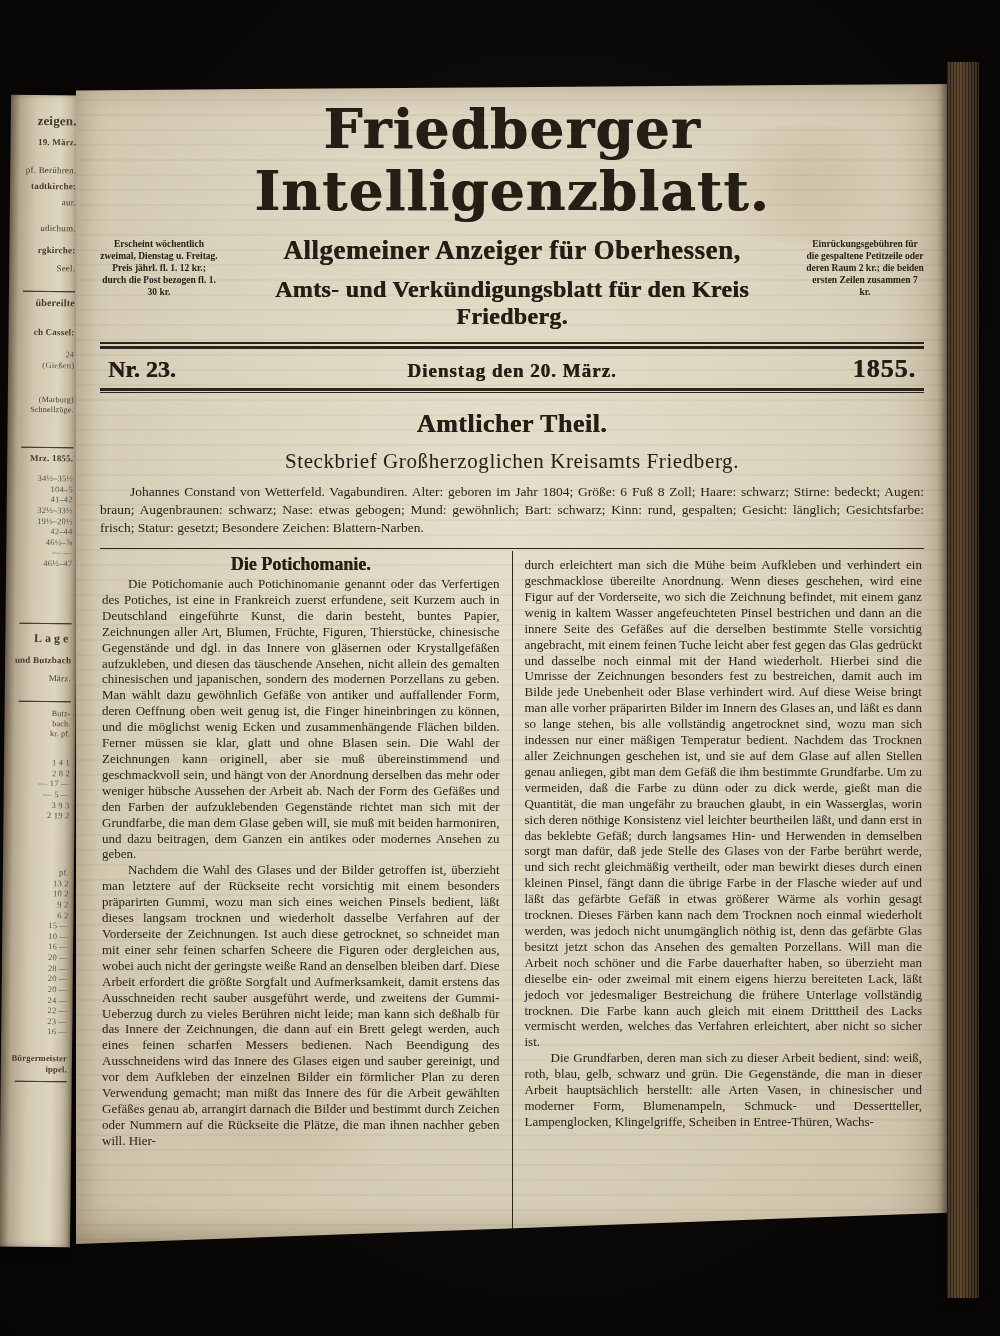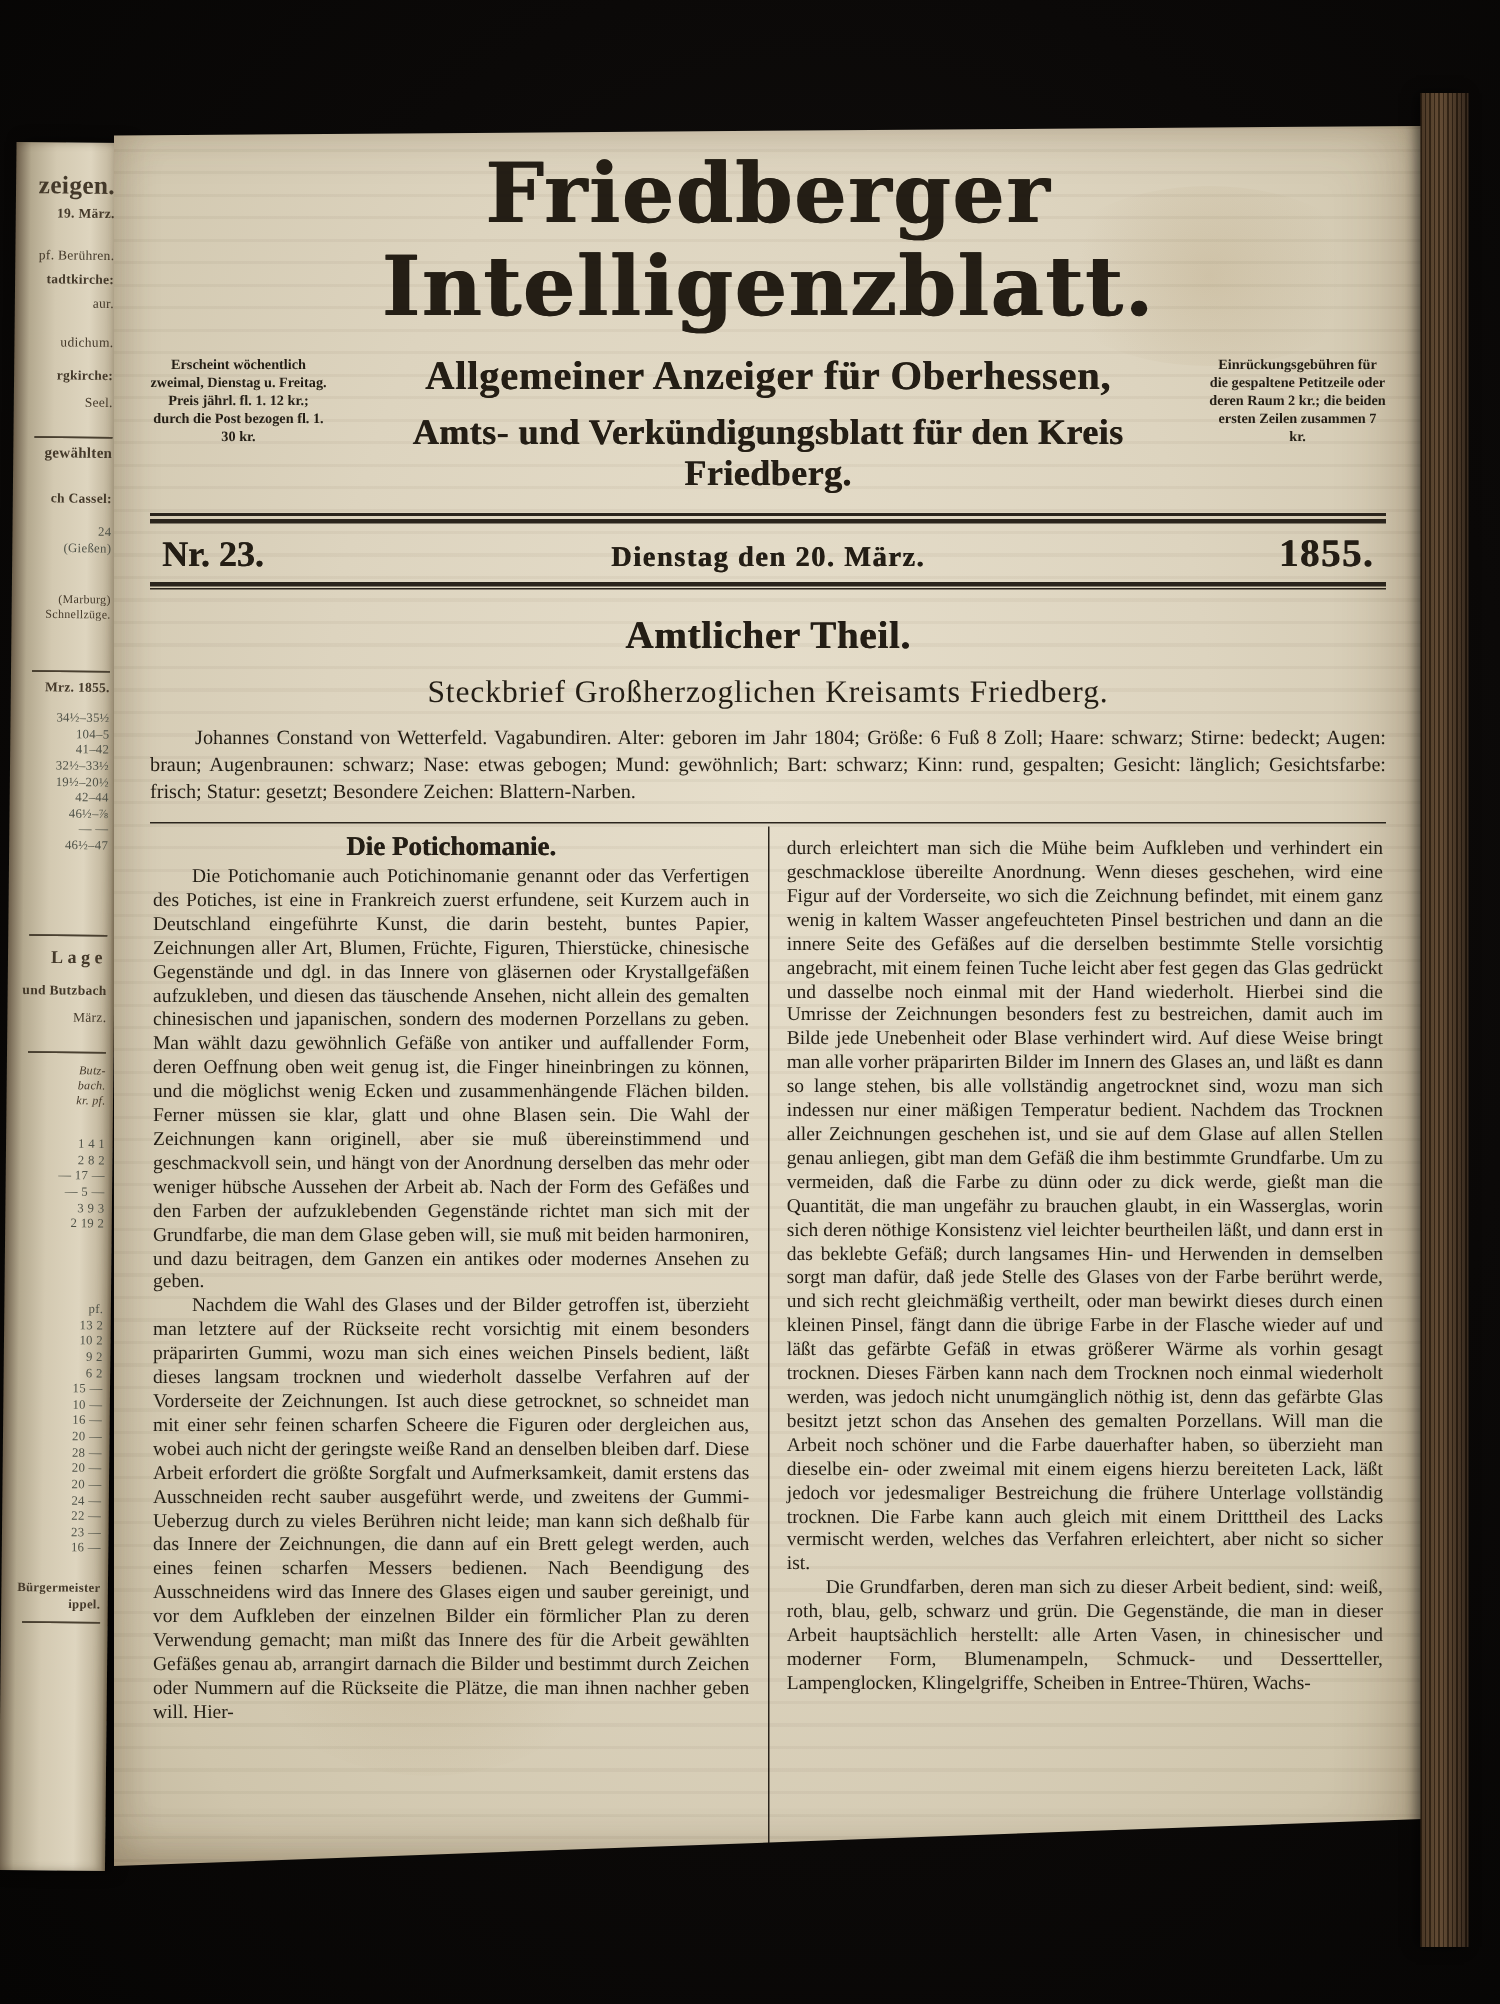--- a/index.html
+++ b/index.html
@@ -93,30 +93,30 @@
       linear-gradient(90deg,#3d2a18 0%,#5a4128 40%,#2a1c10 100%);
     box-shadow:-3px 0 8px rgba(0,0,0,.55);
   }
   .stain{position:absolute;border-radius:50%;pointer-events:none;
     background:radial-gradient(circle, rgba(150,120,70,.16) 0%, rgba(150,120,70,0) 70%);}
 </style>
 </head>
 <body>
 
 <div class="left-strip">
-  <span class="frag b" style="top:18px;font-size:17px;">zeigen.</span>
+  <span class="frag b" style="top:18px;font-size:13px;">zeigen.</span>
   <span class="frag b" style="top:42px;">19. März.</span>
   <span class="frag" style="top:70px;">pf. Berühren.</span>
   <span class="frag b" style="top:86px;">tadtkirche:</span>
   <span class="frag" style="top:102px;">aur.</span>
   <span class="frag" style="top:128px;">udichum.</span>
   <span class="frag b" style="top:150px;">rgkirche:</span>
   <span class="frag" style="top:168px;">Seel.</span>
   <span class="frag rule" style="top:196px;"></span>
-  <span class="frag b" style="top:202px;font-size:10px;">gewählten</span>
+  <span class="frag b" style="top:202px;font-size:10px;">übereilte</span>
   <span class="frag b" style="top:232px;">ch Cassel:</span>
   <span class="frag num" style="top:254px;">24
 (Gießen)</span>
   <span class="frag" style="top:300px;font-size:8px;">(Marburg)
 Schnellzüge.</span>
   <span class="frag rule" style="top:352px;"></span>
   <span class="frag b" style="top:358px;">Mrz. 1855.</span>
   <span class="frag num" style="top:378px;">34½–35½
 104–5
 41–42
@@ -124,21 +124,21 @@
 19½–20½
 42–44
 46½–⅞
 — —
 46½–47</span>
   <span class="frag rule" style="top:528px;"></span>
   <span class="frag b" style="top:536px;font-size:12px;letter-spacing:3px;">Lage</span>
   <span class="frag b" style="top:560px;">und Butzbach</span>
   <span class="frag" style="top:578px;">März.</span>
   <span class="frag rule" style="top:606px;"></span>
-  <span class="frag" style="top:614px;font-size:8px;font-style:italic;">Butz-
+  <span class="frag" style="top:614px;font-size:8px;">Butz-
 bach.
 kr. pf.</span>
   <span class="frag num" style="top:662px;margin-left:12px;">1  4  1
 2  8  2
 — 17 —
 —  5 —
 3  9  3
 2 19  2</span>
   <span class="frag num" style="top:772px;">pf.
 13  2

